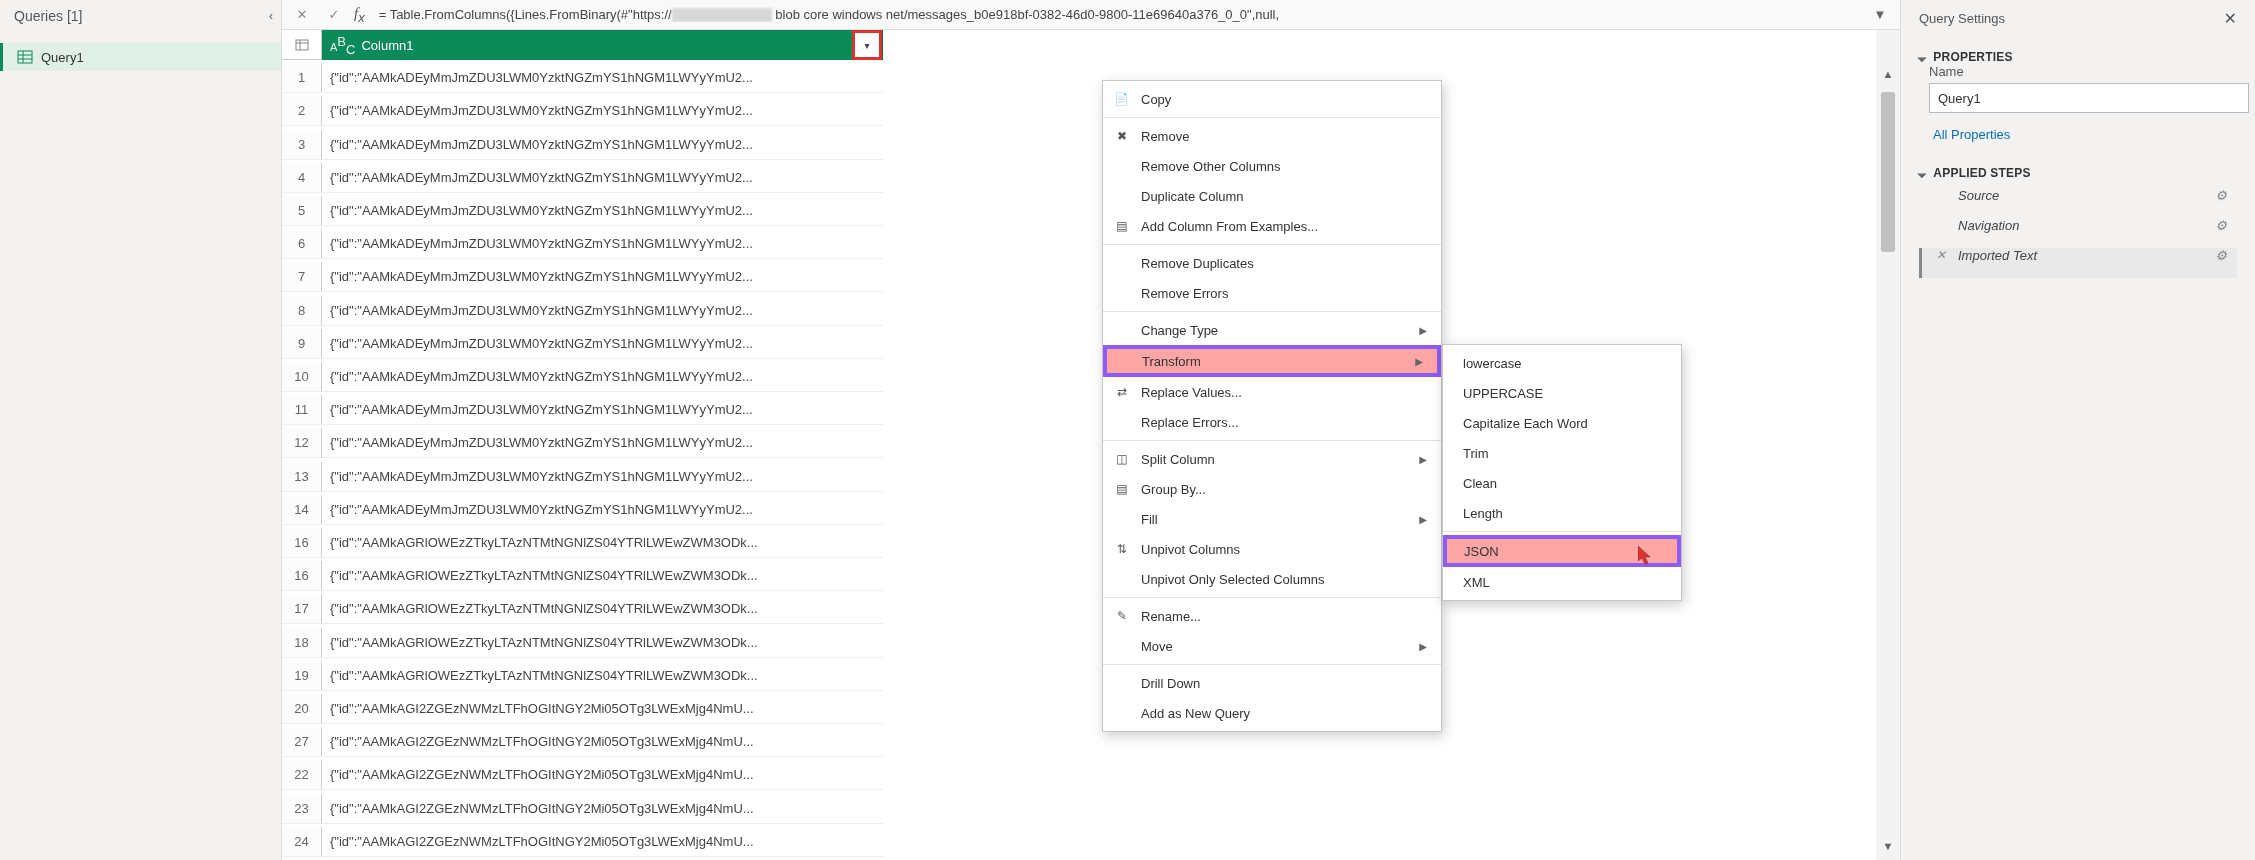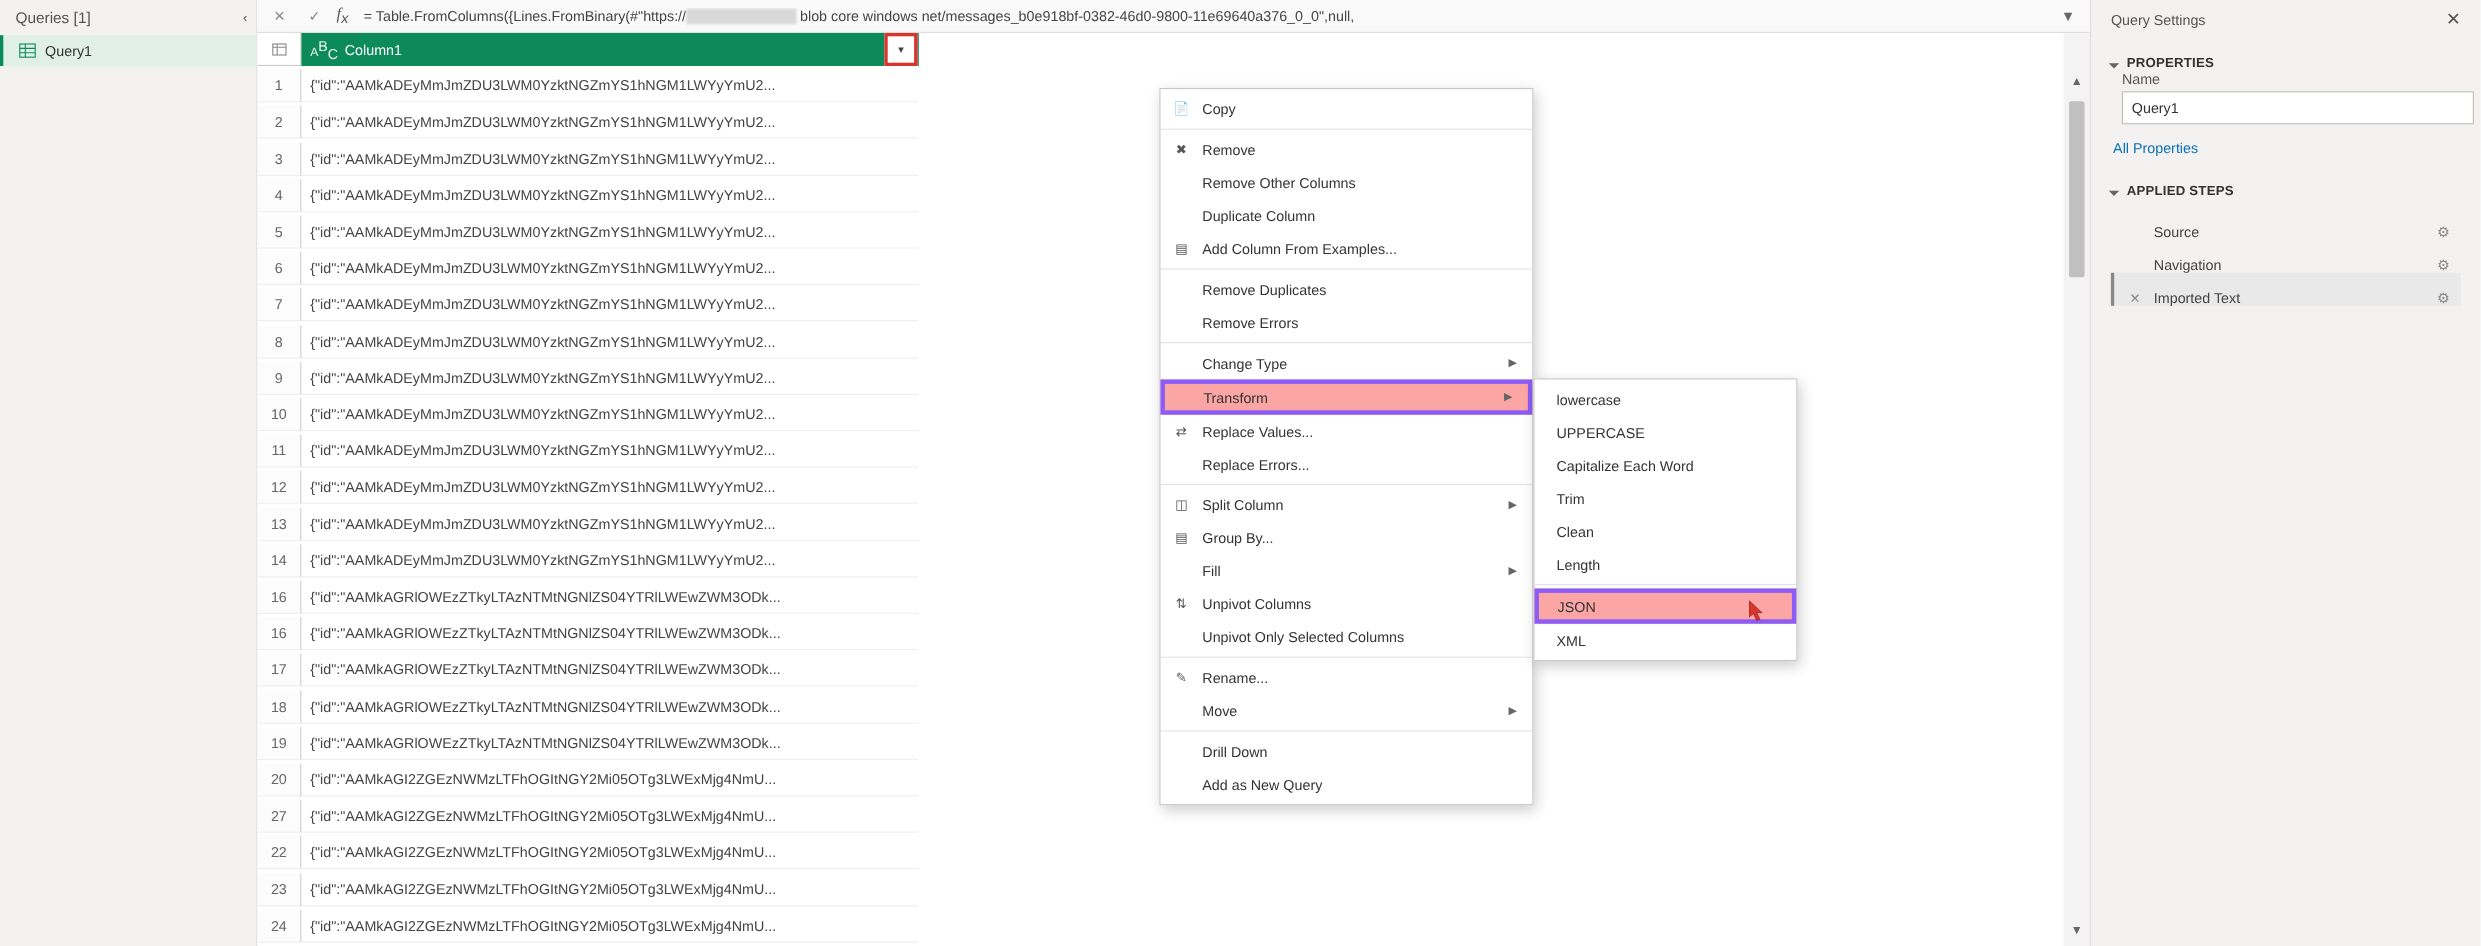--- a/index.html
+++ b/index.html
@@ -1,19 +1,19 @@
 <!DOCTYPE html>
 <html><head>
 <meta charset="utf-8">
 <style>
 * { margin: 0; padding: 0; box-sizing: border-box; font-family: 'Segoe UI', sans-serif; font-size: 13px; }
 body { width: 2255px; height: 860px; display: flex; background: #f3f3f3; overflow: hidden; color: #333; }
 
 
-.queries-pane { width: 234px; background: #f3f2f1; border-right: 1px solid #ddd; display: flex; flex-direction: column; }
+.queries-pane { width: 282px; background: #f3f2f1; border-right: 1px solid #ddd; display: flex; flex-direction: column; gap: 11px; }
 .queries-header { height: 32px; display: flex; align-items: center; padding: 0 8px 0 14px; }
 .queries-header span:first-child { flex: 1; font-size: 14px; color: #555; }
 .collapse-icon { font-size: 12px; color: #555; cursor: pointer; }
 .query-item { height: 28px; display: flex; align-items: center; padding-left: 14px; background: #e1f0e6; border-left: 3px solid #0d8a5a; gap: 8px; }
 .table-icon { width: 16px; height: 16px; display: inline-flex; align-items: center; justify-content: center; }
 
 
 .main-area { flex: 1; display: flex; flex-direction: column; background: #fff; position: relative; }
 
 
@@ -58,23 +58,23 @@
 .cursor-img { position: absolute; left: 1356px; top: 546px; pointer-events: none; z-index: 100; }
 
 
 .settings-pane { width: 355px; background: #f3f2f1; border-left: 1px solid #ddd; padding: 0 18px; display: flex; flex-direction: column; }
 .settings-header { height: 36px; display: flex; align-items: center; color: #555; font-size: 15px; }
 .settings-close { margin-left: auto; font-size: 16px; color: #555; cursor: pointer; }
 .sec-title { font-weight: 600; font-size: 12px; color: #333; margin-top: 14px; display: flex; align-items: center; gap: 6px; letter-spacing: 0.2px; }
 .sec-title::before { content: "\25E2"; font-size: 8px; color: #666; transform: rotate(45deg); margin-right: 2px; }
 .prop-label { font-size: 13px; color: #555; margin-top: 0; margin-left: 10px; }
 .prop-input { width: 320px; height: 30px; border: 1px solid #bbb; background: #fff; padding: 0 8px; margin-top: 4px; margin-left: 10px; font-size: 13px; color: #333; }
-.link { color: #0a6fb7; font-size: 13px; margin-top: 14px; margin-left: 2px; cursor: pointer; }
+.link { color: #0a6fb7; font-size: 13px; margin-top: 14px; margin-left: 14px; cursor: pointer; }
 .steps-list { margin-top: 8px; }
-.step { height: 30px; display: flex; align-items: flex-end; padding-left: 36px; font-size: 13px; color: #444; position: relative; border-left: 3px solid transparent; }
+.step { height: 30px; display: flex; align-items: flex-start; padding-left: 36px; font-size: 13px; color: #444; position: relative; border-left: 3px solid transparent; font-style: italic; }
 .step.selected { background: #e9e9e9; border-left: 3px solid #888; }
 .step .gear { margin-left: auto; margin-right: 10px; color: #888; font-size: 13px; cursor: pointer; }
 .step .del { position: absolute; left: 14px; color: #888; font-size: 12px; }
 .step.selected .del { display: inline; }
 </style>
 </head>
 <body>
 
 <div class="queries-pane">
   <div class="queries-header">

